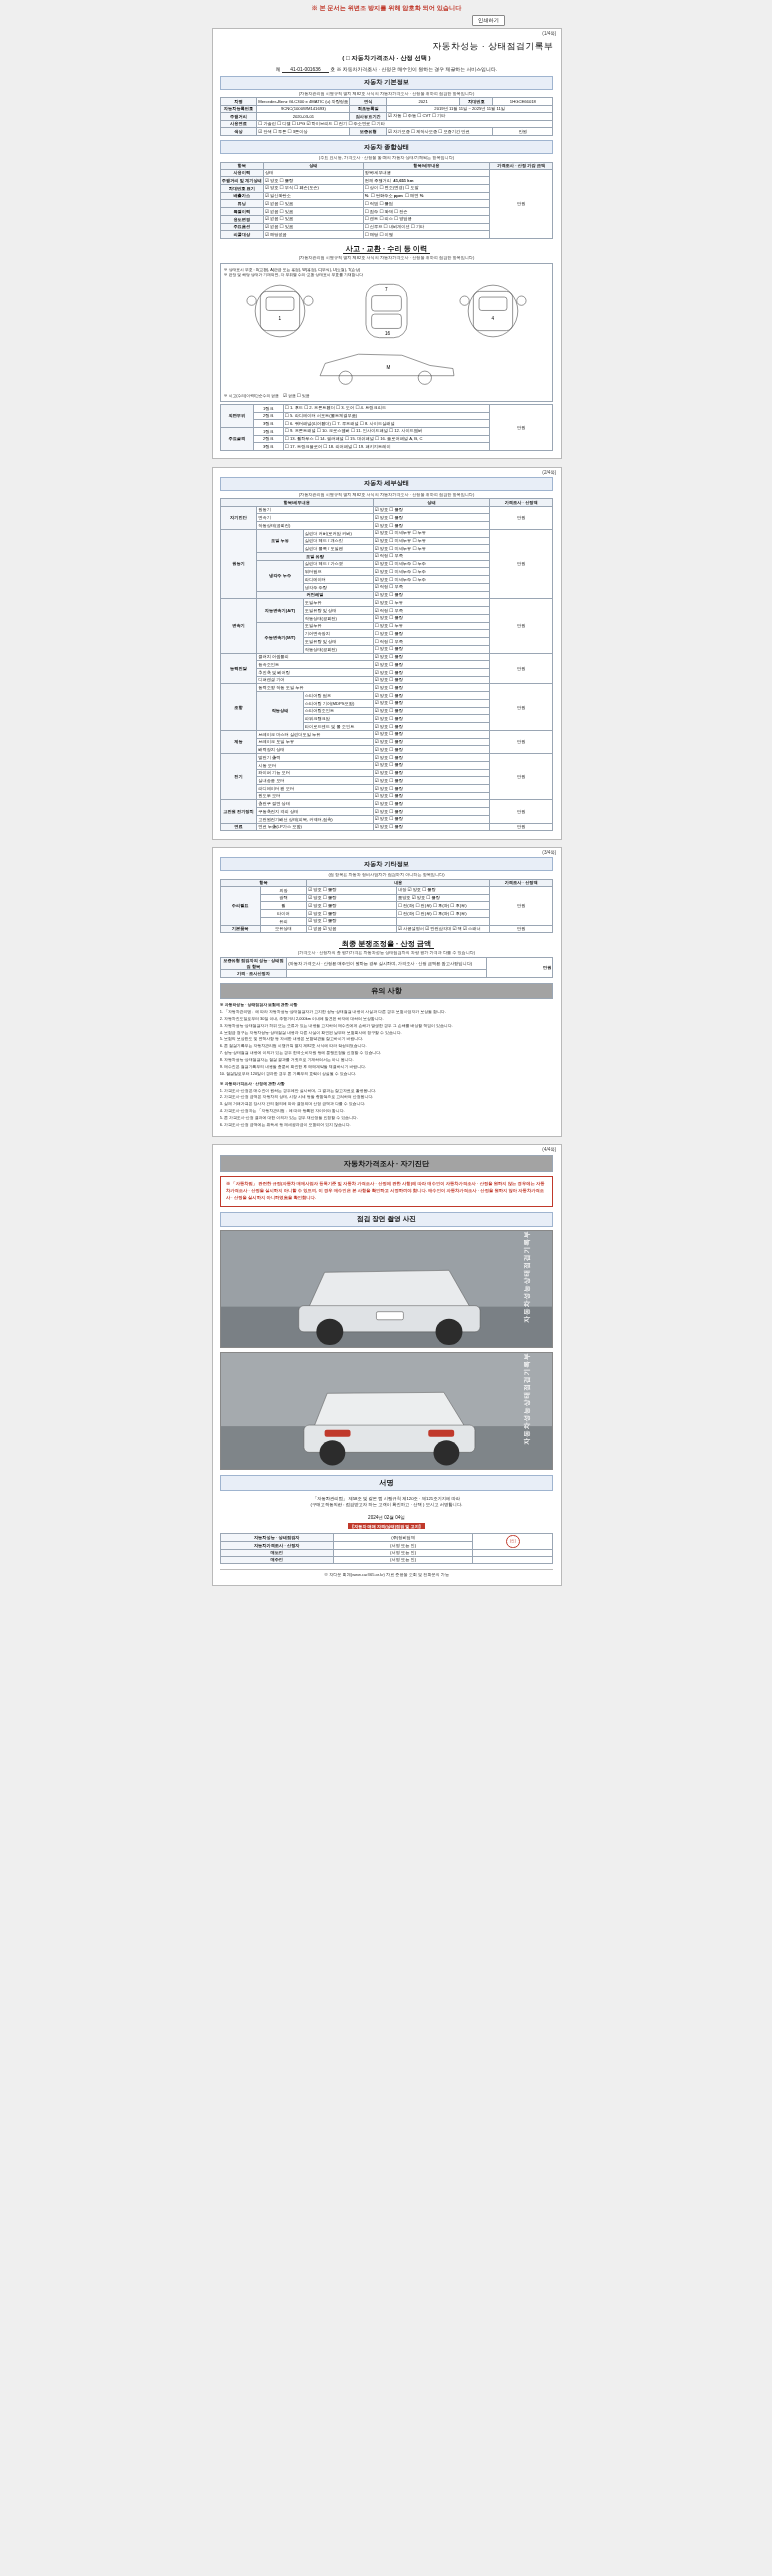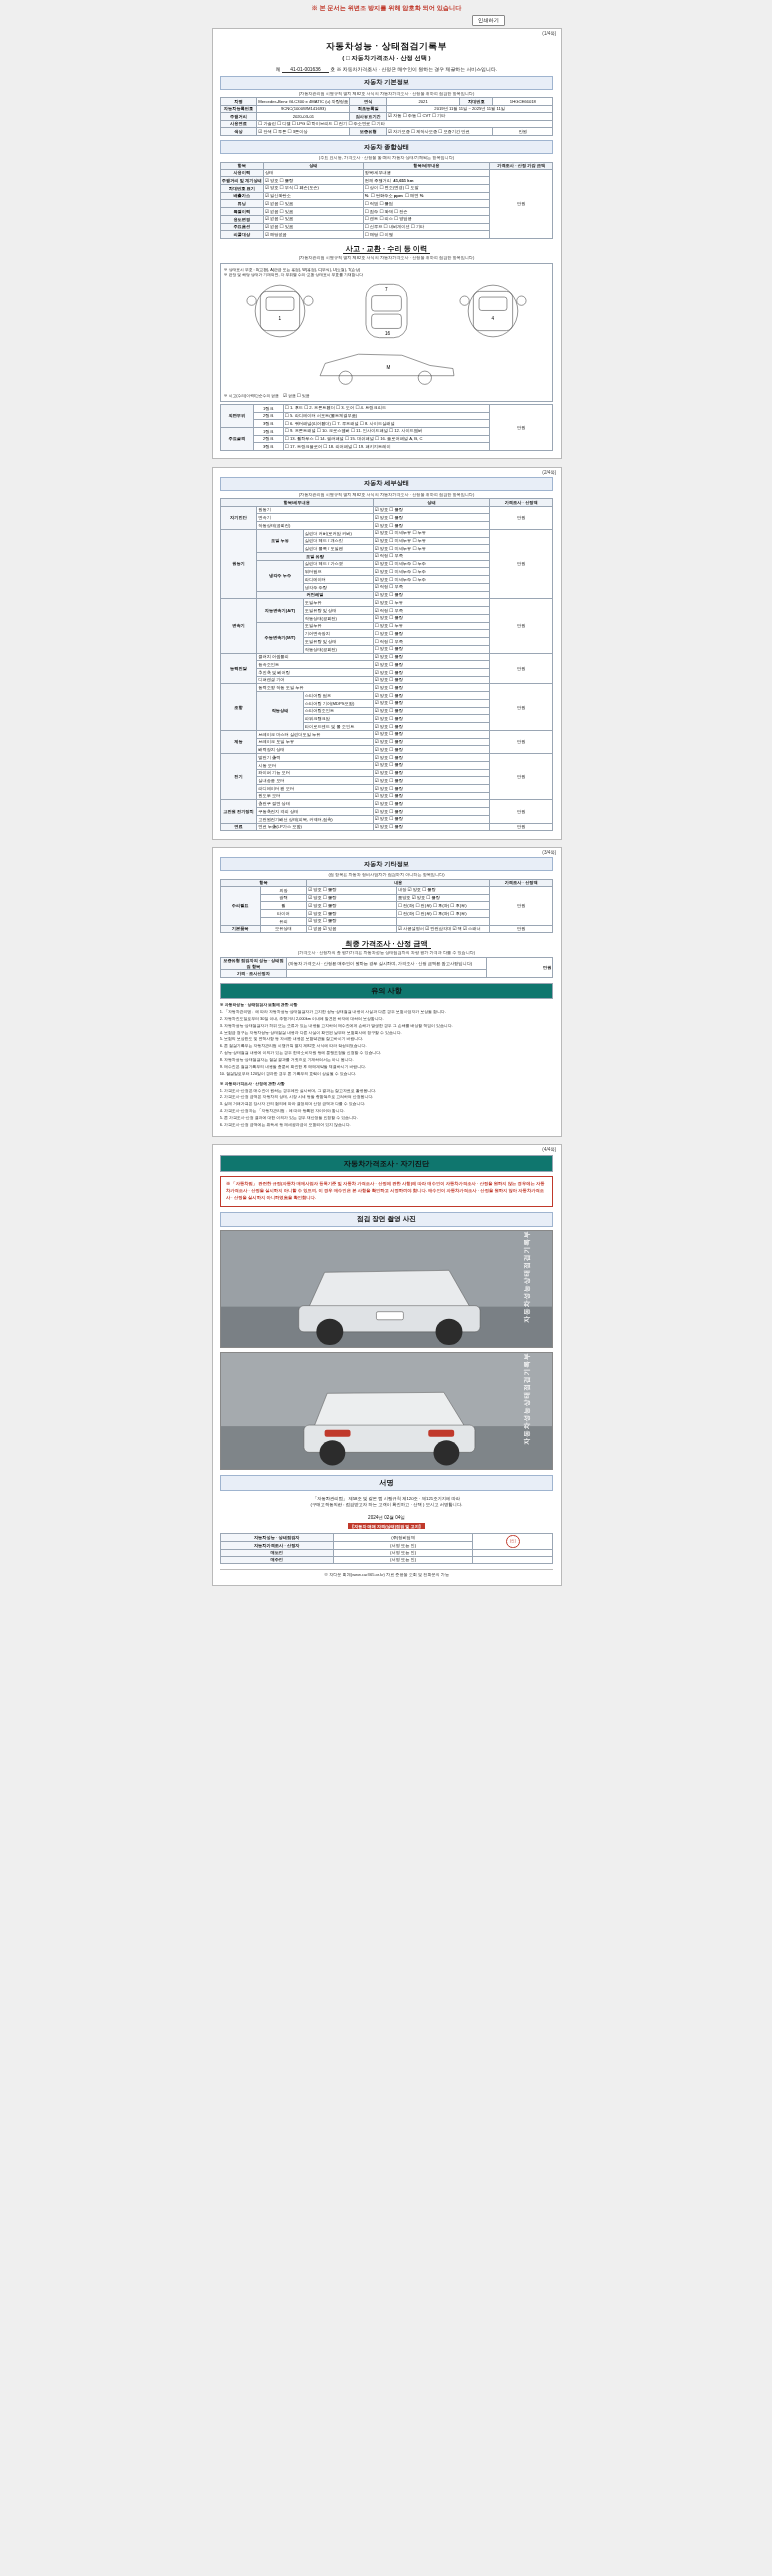--- a/index.html
+++ b/index.html
@@ -39,23 +39,23 @@
     padding:5.2px 7.2px 7.2px;
     position:relative;
   }
   .pageno {
     position:absolute;
     top:2.1px; right:4.1px;
     font-size:4.6px;
     color:#444;
   }
   .doc-title {
-    text-align:center;
+    text-align:right;
     font-size:8.8px;
-    font-weight:bold;
+    font-weight:normal;
     letter-spacing:0.5px;
     margin:6.2px 0 1px;
   }
   .doc-sub {
     text-align:center;
     font-size:6.2px;
     font-weight:bold;
     margin-bottom:3.1px;
   }
   .doc-line {
@@ -117,21 +117,21 @@
     padding:3.1px;
     margin-top:1.5px;
     background:#fff;
   }
   .car-row { display:flex; justify-content:space-around; align-items:center; }
   .notice-title {
     text-align:center;
     font-size:7.2px;
     font-weight:bold;
     border:0.5px solid #9aa6b4;
-    background:#0f766e;
+    background:#a3a3a3;
     padding:2.1px 0;
     margin:5.2px 0 3.1px;
   }
   .notice-body { font-size:3.9px; line-height:1.5; color:#222; }
   .notice-body p { margin:1px 0; }
   .notice-body .h { font-weight:bold; }
   .photo-band {
     background:#e8eef7;
     border:0.5px solid #9fb4cf;
     text-align:center;
@@ -975,21 +975,21 @@
           <span class="cb on">안전삼각대</span>
           <span class="cb on">잭</span>
           <span class="cb on">스패너</span>
         </td>
         <td class="c">만원</td>
       </tr>
     </tbody>
       </table>
 
     <div class="sec-title" style="margin-top:6.2px;">
-      <span class="u">최종 가격조사 · 산정 금액</span>
+      <span class="u">최종 분쟁조정을 · 산정 금액</span>
     </div>
     <div class="band-note">(가격조사 · 산정자의 총 평가가격은 자동차성능 상태점검자의 차량 평가 가격과 다를 수 있습니다)</div>
 
     <table class="grid">
       <colgroup>
           <col style="width:20%">
           <col style="width:60%">
           <col style="width:20%">
         </colgroup>
       <tbody>

